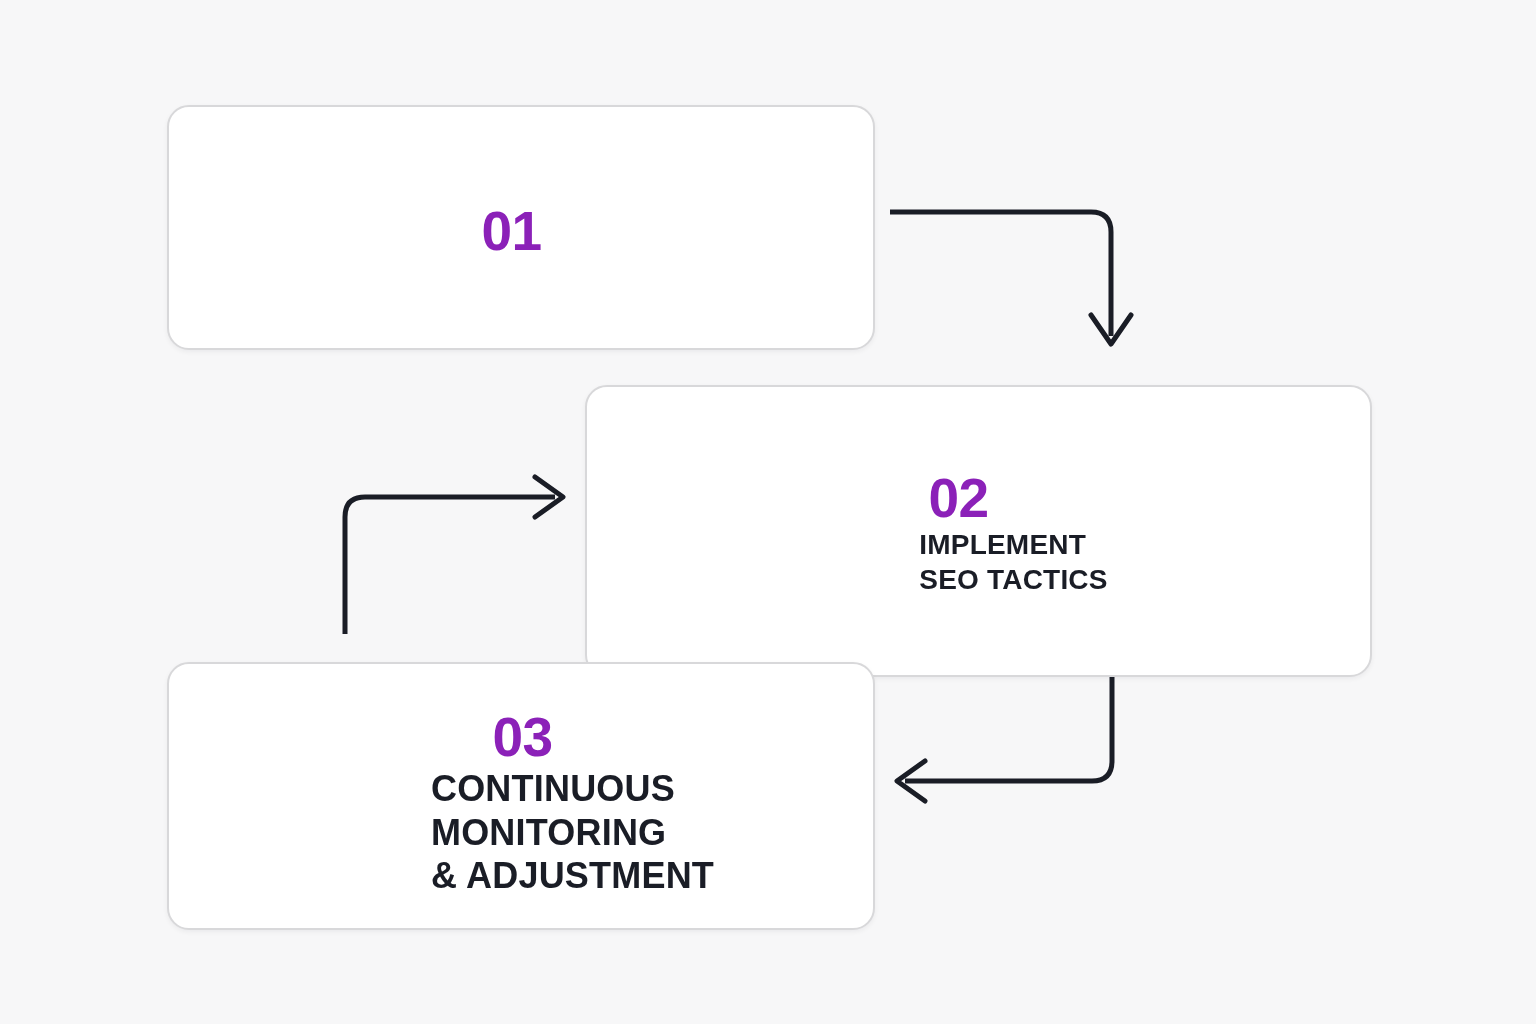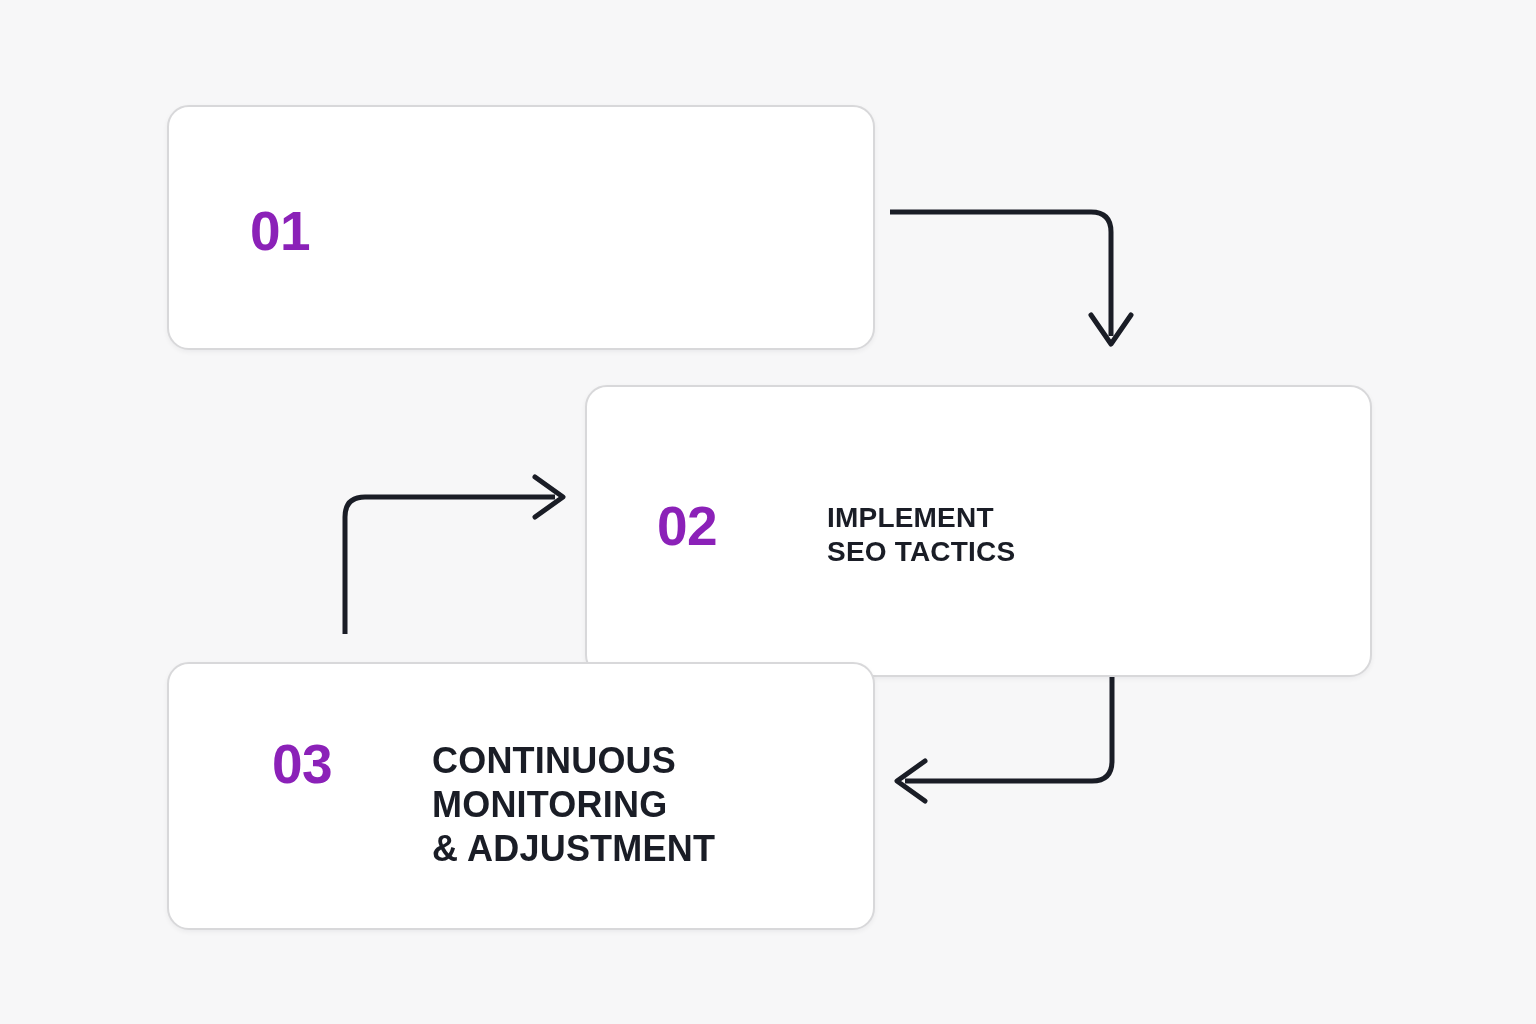--- a/index.html
+++ b/index.html
@@ -32,22 +32,23 @@
     box-sizing: border-box;
     background: #ffffff;
     border: 2px solid #d8d8da;
     border-radius: 22px;
     box-shadow: 0 2px 5px rgba(20, 20, 30, 0.055);
     display: flex;
     align-items: center;
   }
   .step-card-inner {
     display: flex;
-    align-items: flex-start;
+    align-items: center;
     width: 100%;
+    flex-direction: column;
   }
   .step-number {
     color: #8b21b8;
     font-weight: 700;
     letter-spacing: -0.5px;
     line-height: 1.0;
     flex: none;
   }
   .step-label {
     color: #1a1d26;

